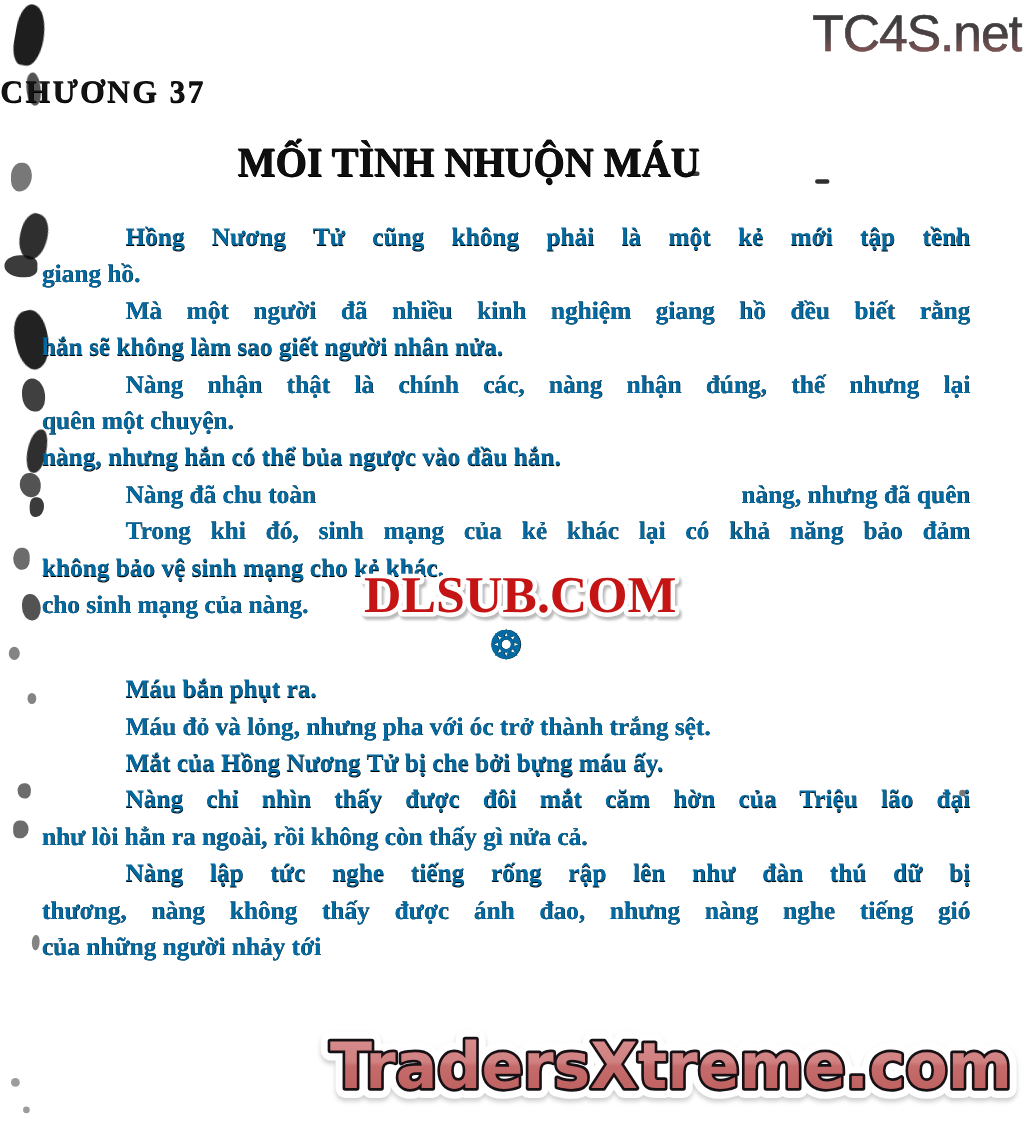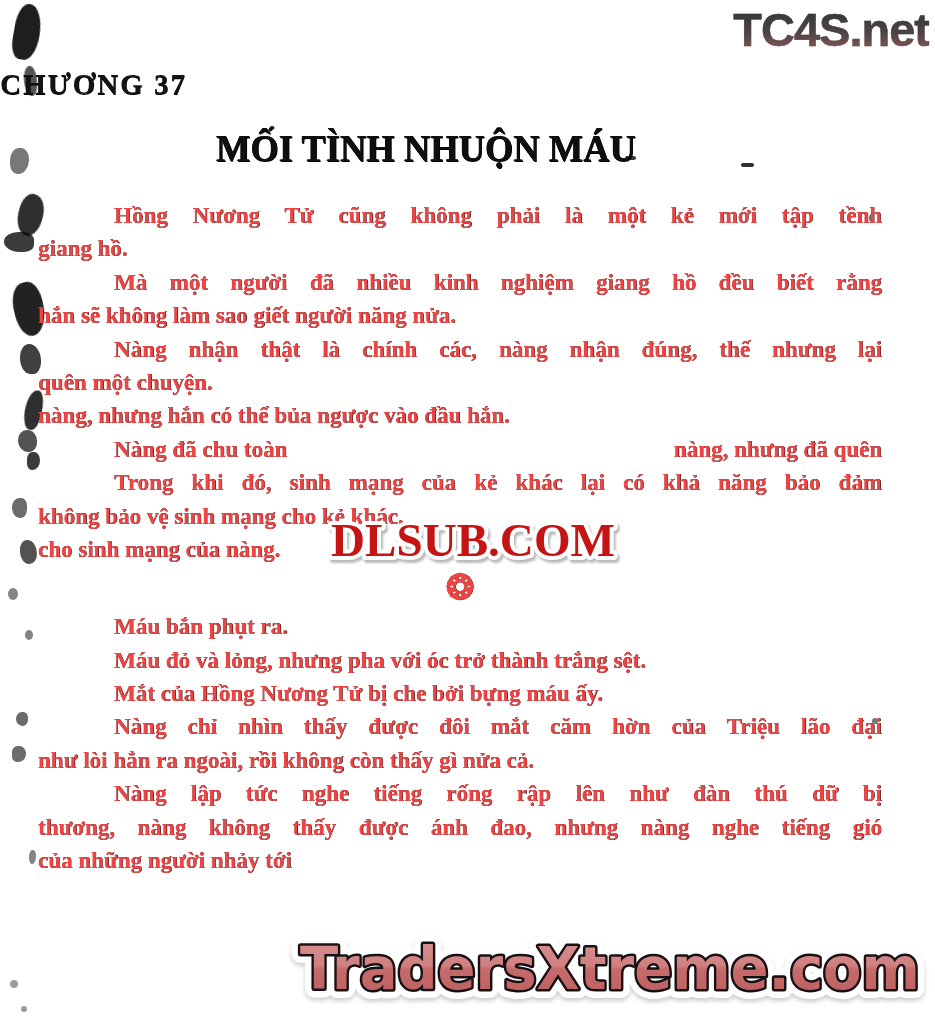--- a/index.html
+++ b/index.html
@@ -5,42 +5,42 @@
   html,body{margin:0;padding:0;}
   body{
     width:935px;height:1024px;position:relative;overflow:hidden;
     background:#ffffff;
     font-family:"Liberation Serif", serif;
   }
   
   .tc4s{
     position:absolute;top:2px;right:6px;
     font-family:"Liberation Sans", sans-serif;
-    font-weight:700;font-size:47px;letter-spacing:-1px;
+    font-weight:400;font-size:47px;letter-spacing:-1px;
     background:linear-gradient(180deg,#39393b 18%,#4c4244 55%,#7c5252 80%,#9a6260 100%);
     -webkit-background-clip:text;background-clip:text;
     color:transparent;
     -webkit-text-stroke:0.5px rgba(40,40,40,.35);
   }
   
   .chapter{
     position:absolute;top:68px;left:0;width:818px;text-align:left;
     font-weight:700;font-size:29px;letter-spacing:2px;color:#131313;
     text-shadow:0.4px 0.5px 0 #000;
   }
   .book-title{
     position:absolute;top:126px;left:0;width:852px;text-align:center;
     font-weight:700;font-size:38px;letter-spacing:0px;color:#0f0f0f;
     transform:scaleX(.96);
     text-shadow:0.6px 0.7px 0 #000, -0.3px 0 0 #000;
   }
   
   .body-text{
     position:absolute;left:38px;top:199px;width:844px;
-    font-weight:700;font-size:23px;color:#ef4444;
+    font-weight:700;font-size:23px;color:#0369a1;
     text-shadow:0.3px 0.4px 0 #000;
   }
   .line{height:33.4px;line-height:33.4px;text-align:justify;white-space:normal;}
   .line.fill{text-align-last:justify;}
   .line.indent{text-indent:76px;}
   .line.split{display:flex;justify-content:space-between;text-indent:0;}
   .line.split.indent{padding-left:76px;}
   .line.orn{
     height:44px;line-height:44px;text-align:center;text-align-last:center;
     font-size:34px;text-indent:0;
@@ -107,21 +107,21 @@
 
 <div class="tc4s">TC4S.net</div>
 
 <div class="chapter">CHƯƠNG 37</div>
 <div class="book-title">MỐI TÌNH NHUỘN MÁU</div>
 
 <div class="body-text">
     <div class="line indent fill">Hồng Nương Tử cũng không phải là một kẻ mới tập tềnh</div>
     <div class="line">giang hồ.</div>
     <div class="line indent fill">Mà một người đã nhiều kinh nghiệm giang hồ đều biết rằng</div>
-    <div class="line">hắn sẽ không làm sao giết người năng nửa.</div>
+    <div class="line">hắn sẽ không làm sao giết người nhân nửa.</div>
     <div class="line indent fill">Nàng nhận thật là chính các, nàng nhận đúng, thế nhưng lại</div>
     <div class="line">quên một chuyện.</div>
     <div class="line">nàng, nhưng hắn có thể bủa ngược vào đầu hắn.</div>
     <div class="line indent split">
       <span>Nàng đã chu toàn</span>
       <span>nàng, nhưng đã quên</span>
     </div>
     <div class="line indent fill">Trong khi đó, sinh mạng của kẻ khác lại có khả năng bảo đảm</div>
     <div class="line">không bảo vệ sinh mạng cho kẻ khác.</div>
     <div class="line">cho sinh mạng của nàng.</div>

